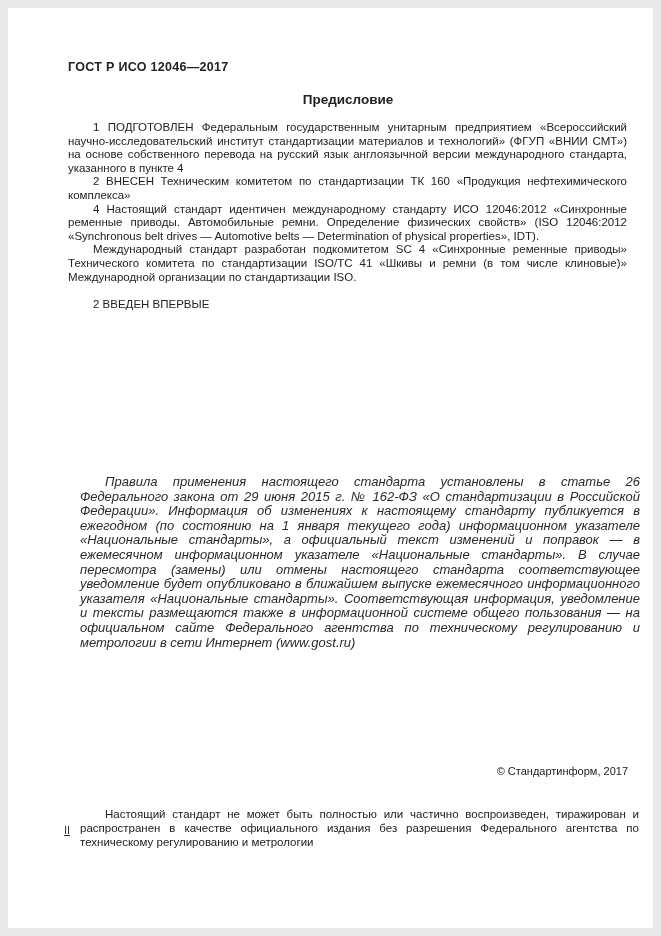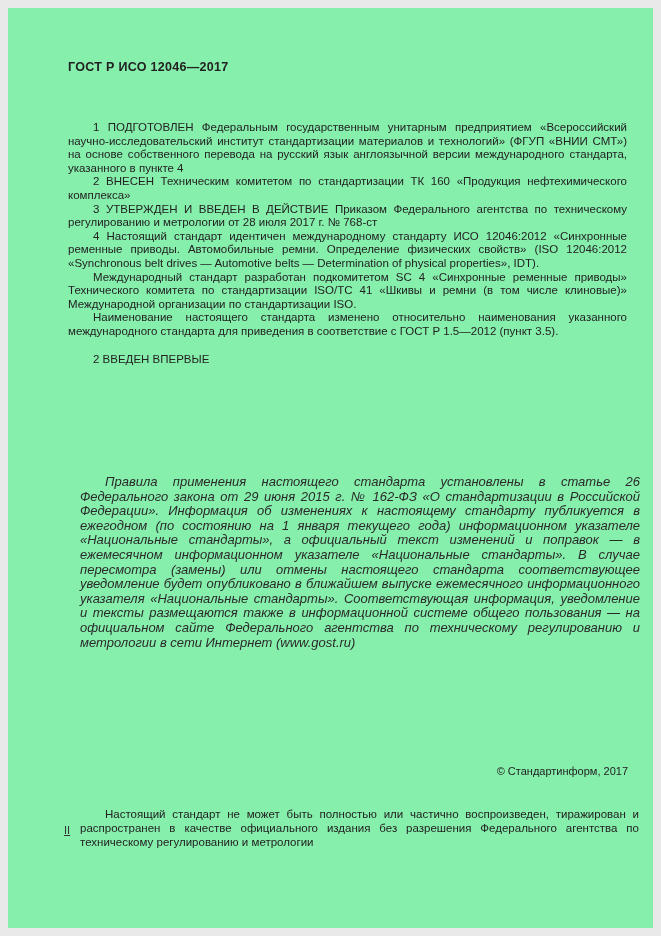--- a/index.html
+++ b/index.html
@@ -9,21 +9,21 @@
     height: 936px;
     background: #e9e9e9;
     overflow: hidden;
   }
   .page {
     position: absolute;
     left: 8px;
     top: 8px;
     width: 645px;
     height: 920px;
-    background: #86efac;
+    background: #ffffff;
     font-family: "Liberation Sans", "DejaVu Sans", sans-serif;
     color: #222;
   }
   .doc-header {
     position: absolute;
     left: 60px;
     top: 52px;
     font-size: 12.5px;
     font-weight: bold;
     letter-spacing: 0.3px;
@@ -96,28 +96,27 @@
     text-decoration: underline;
   }
 </style>
 </head>
 <body>
 
 <div class="page">
 
   <div class="doc-header">ГОСТ Р ИСО 12046—2017</div>
 
+  <div class="doc-title">Предисловие</div>
 
   <div class="main-text">
     <p class="para">1 ПОДГОТОВЛЕН Федеральным государственным унитарным предприятием «Всероссийский научно-исследовательский институт стандартизации материалов и технологий» (ФГУП «ВНИИ СМТ») на основе собственного перевода на русский язык англоязычной версии международного стандарта, указанного в пункте 4</p>
     <p class="para gap-before">2 ВНЕСЕН Техническим комитетом по стандартизации ТК 160 «Продукция нефтехимического комплекса»</p>
-    <p class="para gap-before">3 УТВЕРЖДЕН И ВВЕДЕН В ДЕЙСТВИЕ Приказом Федерального агентства по техническому регулированию и метрологии от 28 июля 2017 г. № 768-ст</p>
     <p class="para gap-before">4 Настоящий стандарт идентичен международному стандарту ИСО 12046:2012 «Синхронные ременные приводы. Автомобильные ремни. Определение физических свойств» (ISO 12046:2012 «Synchronous belt drives — Automotive belts — Determination of physical properties», IDT).</p>
     <p class="para">Международный стандарт разработан подкомитетом SC 4 «Синхронные ременные приводы» Технического комитета по стандартизации ISO/TC 41 «Шкивы и ремни (в том числе клиновые)» Международной организации по стандартизации ISO.</p>
-    <p class="para">Наименование настоящего стандарта изменено относительно наименования указанного международного стандарта для приведения в соответствие с ГОСТ Р 1.5—2012 (пункт 3.5).</p>
     <p class="para gap-before-lg">2 ВВЕДЕН ВПЕРВЫЕ</p>
   </div>
 
   <p class="legal-note">Правила применения настоящего стандарта установлены в статье 26 Федерального закона от 29 июня 2015 г. № 162-ФЗ «О стандартизации в Российской Федерации». Информация об изменениях к настоящему стандарту публикуется в ежегодном (по состоянию на 1 января текущего года) информационном указателе «Национальные стандарты», а официальный текст изменений и поправок — в ежемесячном информационном указателе «Национальные стандарты». В случае пересмотра (замены) или отмены настоящего стандарта соответствующее уведомление будет опубликовано в ближайшем выпуске ежемесячного информационного указателя «Национальные стандарты». Соответствующая информация, уведомление и тексты размещаются также в информационной системе общего пользования — на официальном сайте Федерального агентства по техническому регулированию и метрологии в сети Интернет (www.gost.ru)</p>
 
   <div class="copyright">©  Стандартинформ, 2017</div>
 
   <p class="repro-note">Настоящий стандарт не может быть полностью или частично воспроизведен, тиражирован и распространен в качестве официального издания без разрешения Федерального агентства по техническому регулированию и метрологии</p>
 
   <div class="page-number">II</div>

